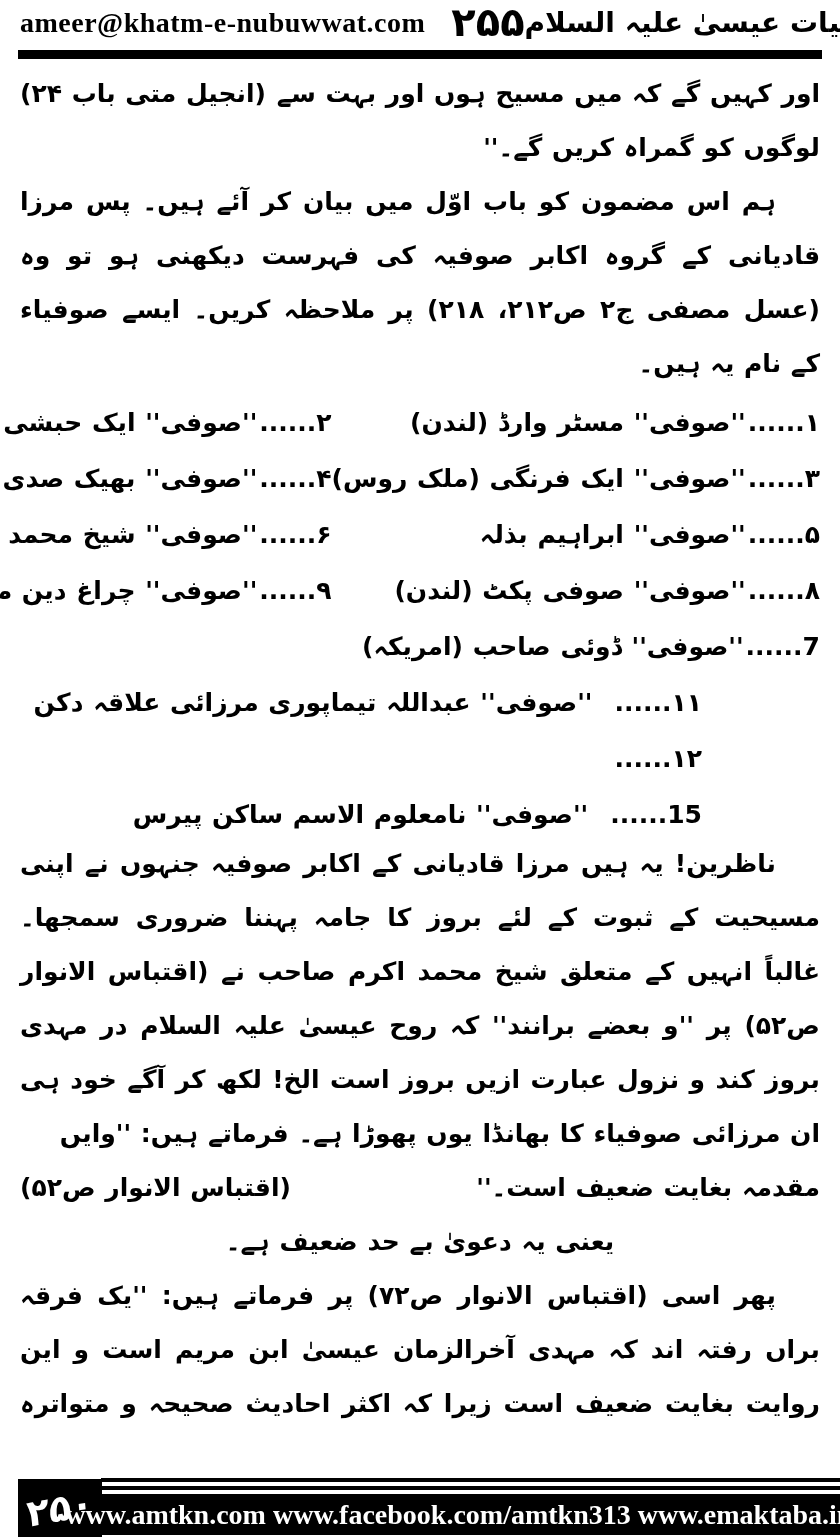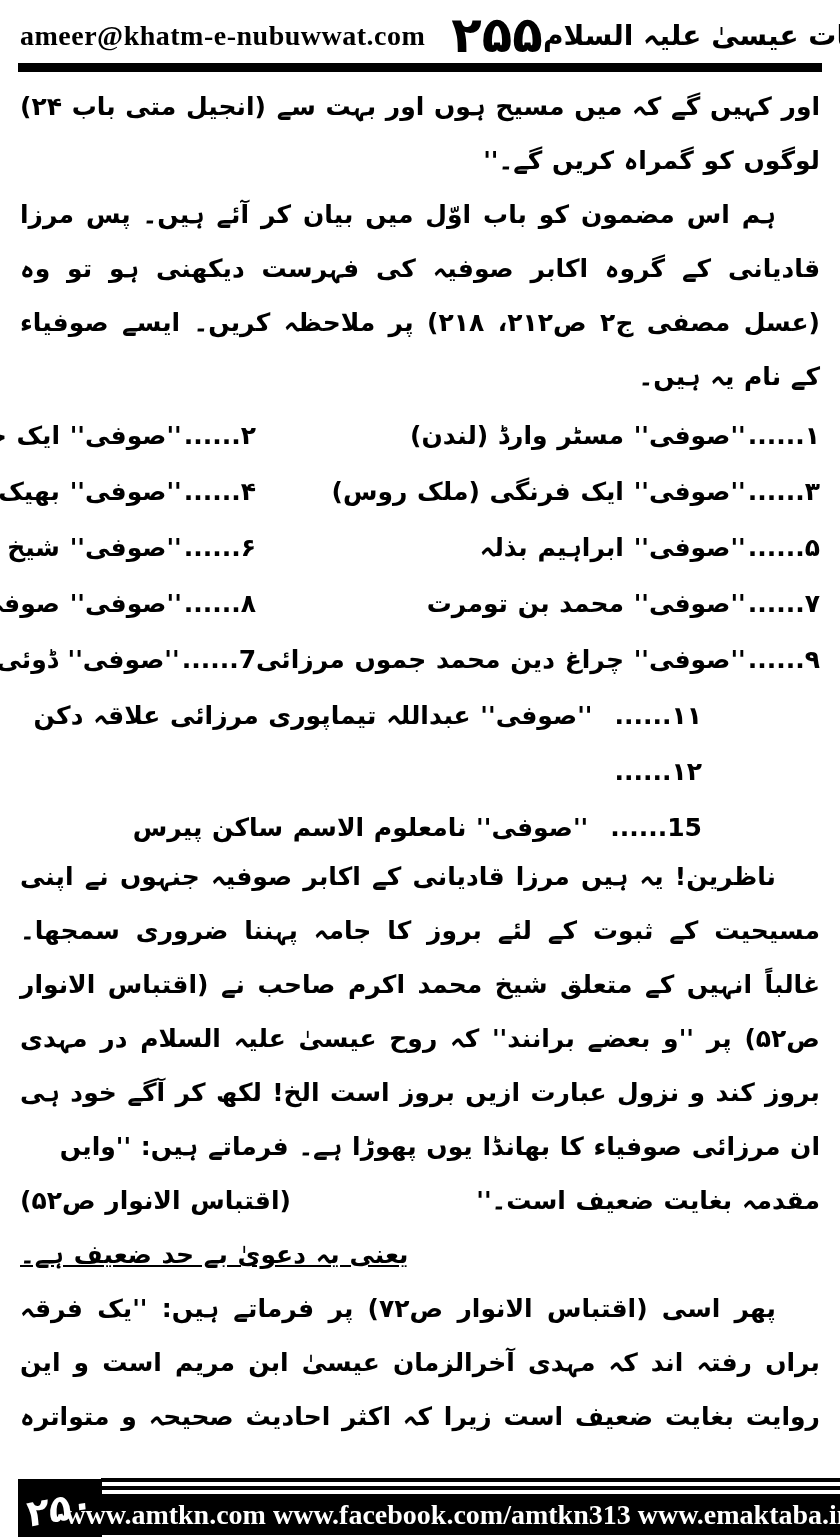--- a/index.html
+++ b/index.html
@@ -8,29 +8,29 @@
     width:840px; height:1540px;
     margin:0 auto;
     background:#ffffff;
     color:#000;
     overflow:hidden;
     font-family:"DejaVu Sans", sans-serif;
   }
   
   .header {
     display:flex; align-items:flex-end;
-    padding:18px 20px 0 20px;
+    padding:5px 20px 0 20px;
   }
   .email {
     font-family:"Liberation Serif", serif;
     font-weight:bold; font-size:28px; letter-spacing:0.5px;
     white-space:nowrap;
   }
   .pagenum-top {
-    font-weight:bold; font-size:50px; line-height:34px;
+    font-weight:bold; font-size:40px; line-height:34px;
     margin-left:26px;
   }
   .title {
     margin-left:auto;
     direction:rtl;
     font-weight:bold; font-size:28px;
     white-space:nowrap;
   }
   .rule { height:9px; background:#000; margin:11px 18px 0 18px; }
 
@@ -47,21 +47,21 @@
   .quote-line {
     display:flex; justify-content:space-between; align-items:baseline;
     line-height:54px;
   }
   .para {
     margin:0;
     text-align:justify;
     line-height:54px;
   }
   .indent { text-indent:44px; }
-  .center-line { text-align:left; line-height:54px; margin:0;text-decoration:underline; }
+  .center-line { text-align:center; line-height:54px; margin:0; }
   .cite-line {
     display:flex; justify-content:space-between; align-items:baseline;
     line-height:54px;
   }
   .cite { white-space:nowrap; }
 
   .sufi-grid {
     display:grid;
     grid-template-columns:1fr 1fr;
     row-gap:12px;
@@ -126,21 +126,20 @@
 
     <p class="para indent">ہم اس مضمون کو باب اوّل میں بیان کر آئے ہیں۔ پس مرزا قادیانی کے گروہ اکابر صوفیہ کی فہرست دیکھنی ہو تو وہ (عسل مصفی ج۲ ص۲۱۲، ۲۱۸) پر ملاحظہ کریں۔ ایسے صوفیاء کے نام یہ ہیں۔</p>
 
     <div class="sufi-grid">
       <div class="sufi-item"><span class="num">۱......</span><span class="txt">''صوفی'' مسٹر وارڈ (لندن)</span></div>
       <div class="sufi-item"><span class="num">۲......</span><span class="txt">''صوفی'' ایک حبشی (جزیرہ جمیکا)</span></div>
       <div class="sufi-item"><span class="num">۳......</span><span class="txt">''صوفی'' ایک فرنگی (ملک روس)</span></div>
       <div class="sufi-item"><span class="num">۴......</span><span class="txt">''صوفی'' بھیک صدی دہم</span></div>
       <div class="sufi-item"><span class="num">۵......</span><span class="txt">''صوفی'' ابراہیم بذلہ</span></div>
       <div class="sufi-item"><span class="num">۶......</span><span class="txt">''صوفی'' شیخ محمد خراسانی</span></div>
-      <div class="sufi-item"><span class="num">۷......</span><span class="txt">''صوفی'' محمد بن تومرت</span></div>
       <div class="sufi-item"><span class="num">۸......</span><span class="txt">''صوفی'' صوفی پکٹ (لندن)</span></div>
       <div class="sufi-item"><span class="num">۹......</span><span class="txt">''صوفی'' چراغ دین محمد جموں مرزائی</span></div>
       <div class="sufi-item"><span class="num">7......</span><span class="txt">''صوفی'' ڈوئی صاحب (امریکہ)</span></div>
     </div>
 
     <div class="sufi-single">
         <span class="num">۱۱......</span>
         <span class="txt">''صوفی'' عبداللہ تیماپوری مرزائی علاقہ دکن</span>
       </div>
     <div class="sufi-single">

